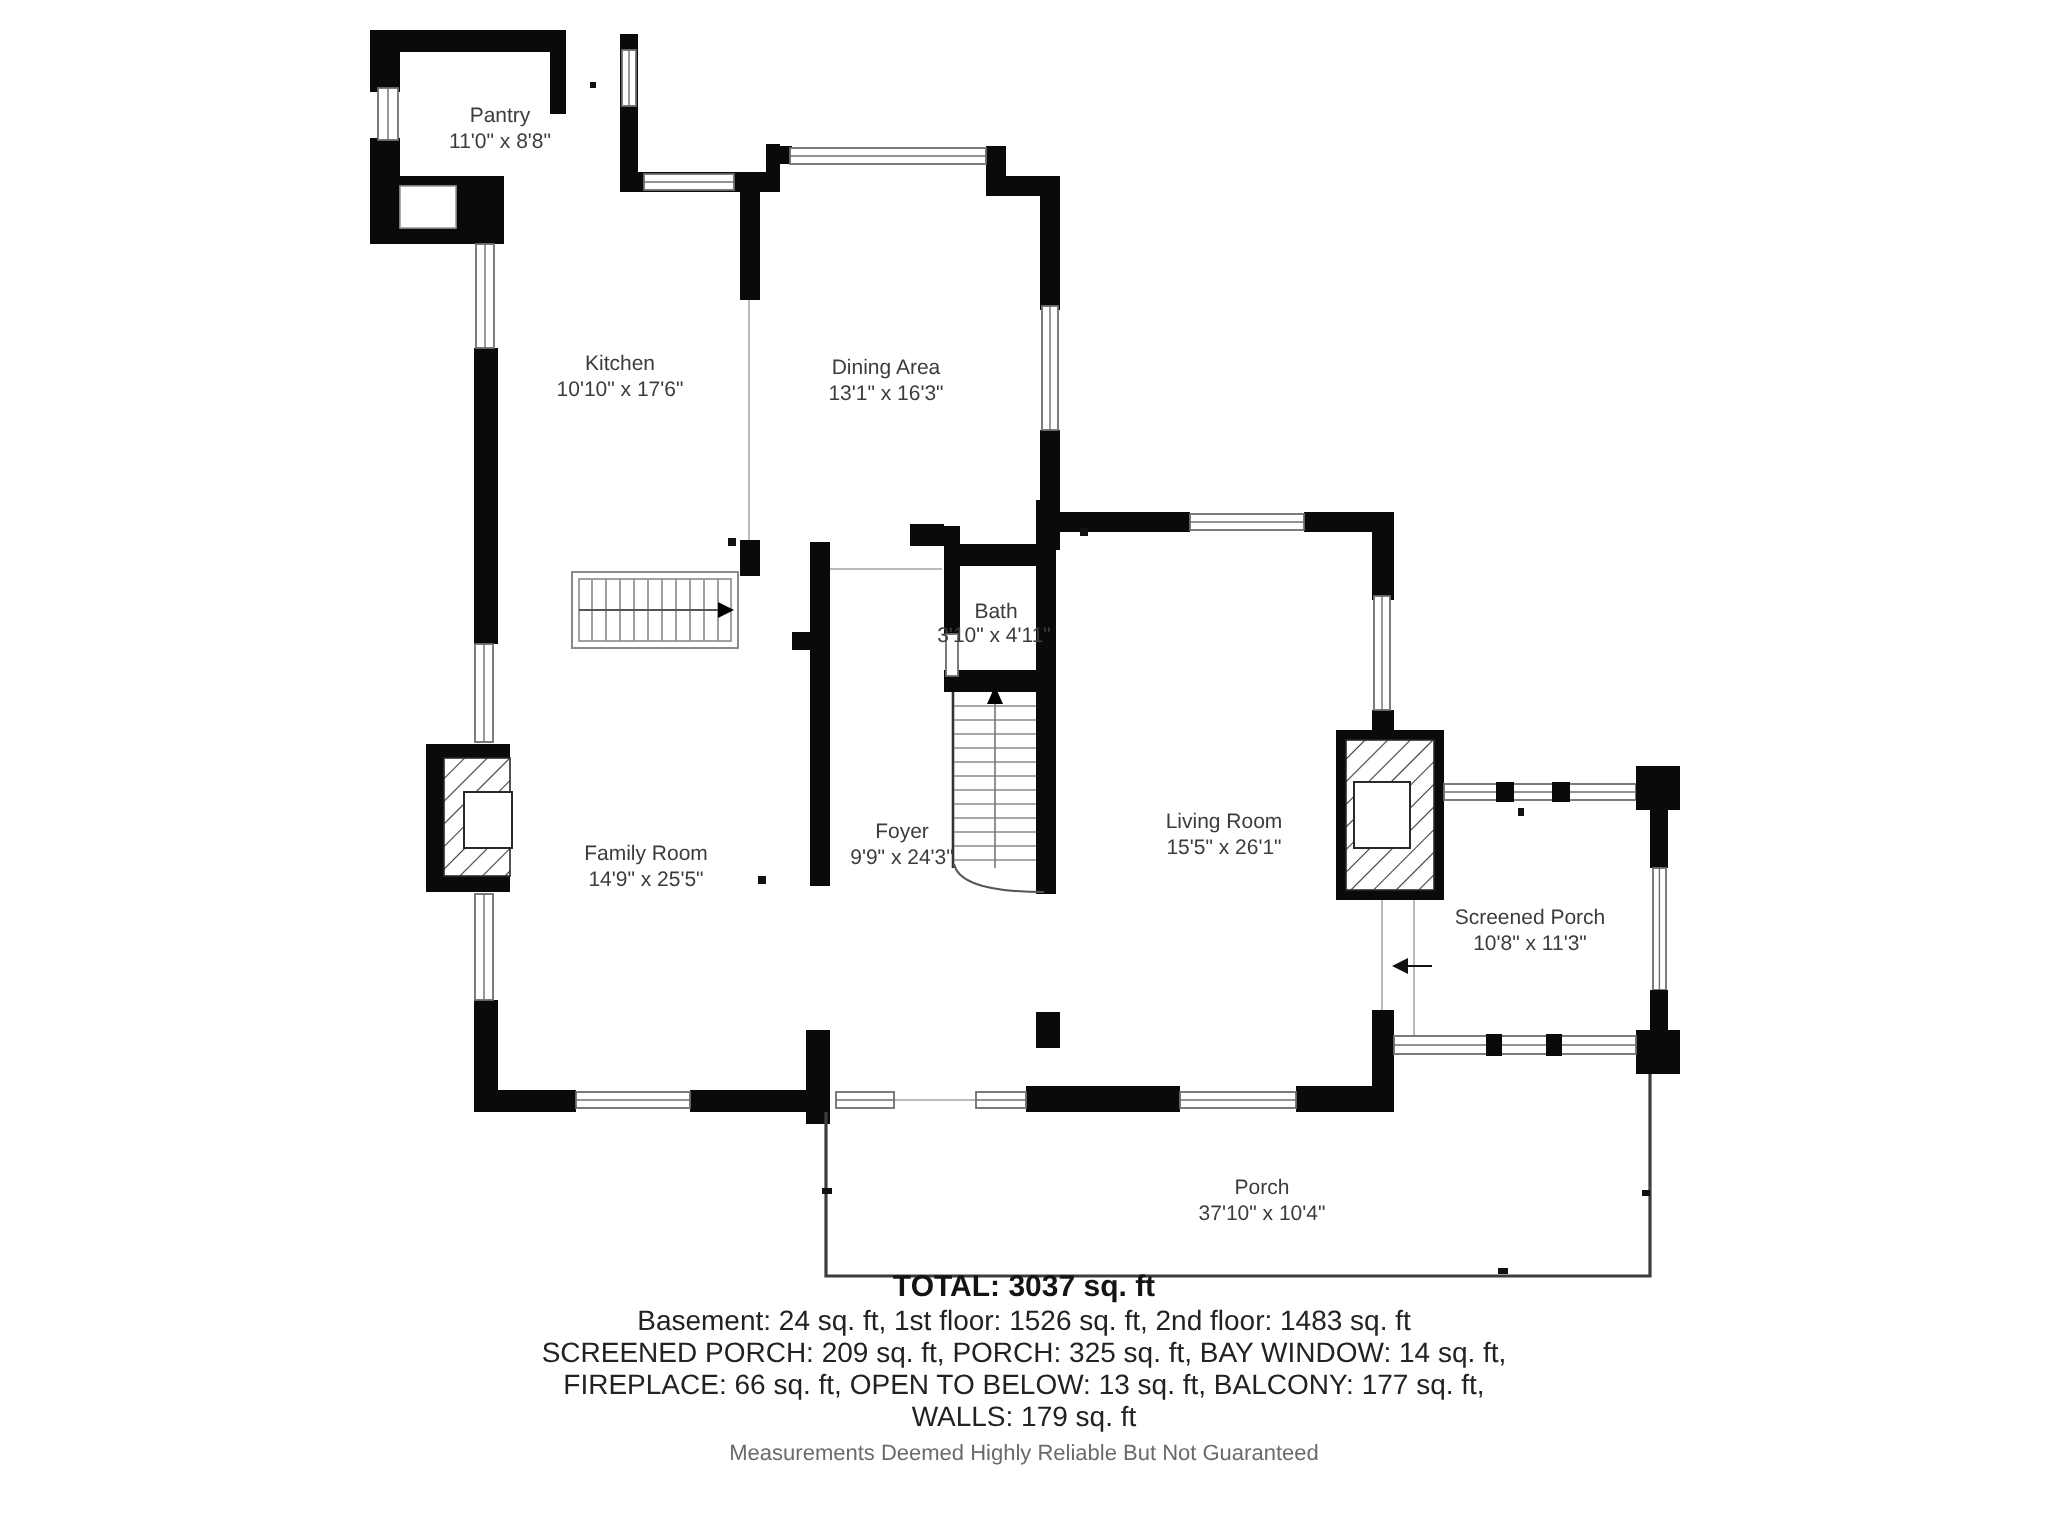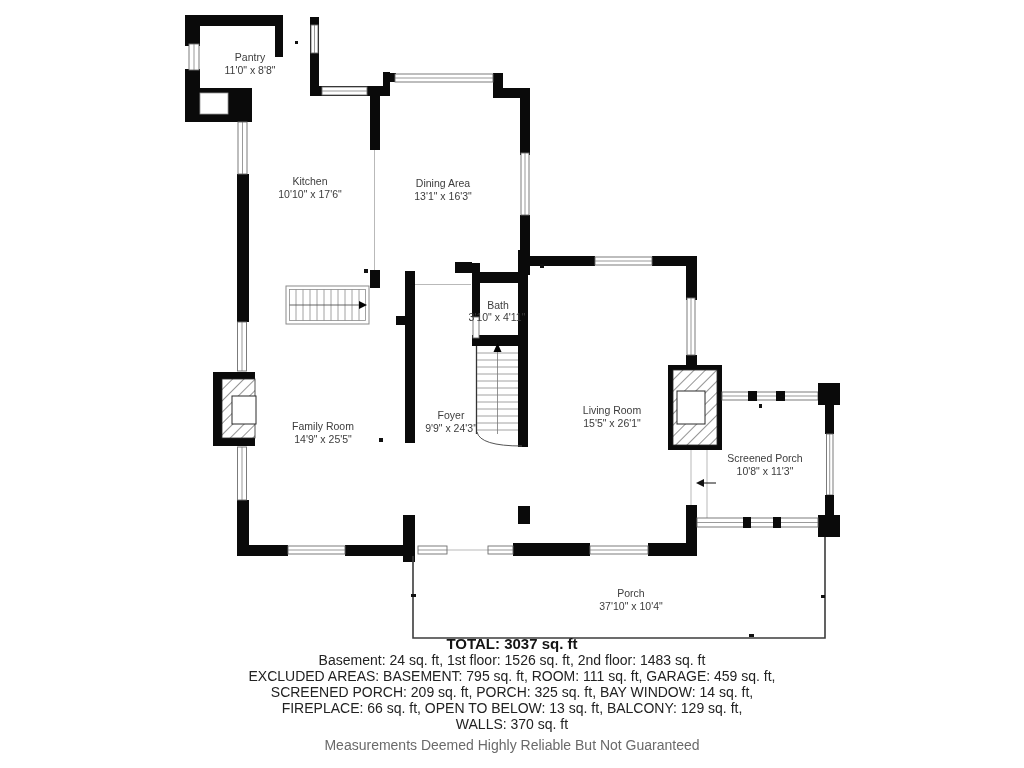--- a/index.html
+++ b/index.html
@@ -11,21 +11,21 @@
   .midline{stroke:#6e6e6e;stroke-width:0.7;}
   .openline{stroke:#b9b9b9;stroke-width:1;}
   .hatchbox{fill:url(#hatch);stroke:#2a2a2a;stroke-width:0.8;}
   .firebox{fill:#fff;stroke:#2a2a2a;stroke-width:1;}
   .stairline{stroke:#8a8a8a;stroke-width:0.8;}
   .lbl{font-size:10.5px;fill:#3c3c3c;text-anchor:middle;}
   .marker{fill:#111;}
   .summary{position:absolute;left:0;top:636px;width:1024px;text-align:center;color:#222;}
   .total{font-size:15px;font-weight:bold;color:#141414;line-height:16px;}
   .sline{font-size:14px;color:#222;line-height:16px;}
-  .disc{font-size:14px;color:#6a6a6a;margin-top:5px;}
+  .disc{font-size:11px;color:#6a6a6a;margin-top:5px;}
 </style>
 </head>
 <body>
 
 <div class="stage">
 
   <svg class="plan-svg" width="1024" height="768" viewBox="0 0 1024 768">
     <defs>
       <pattern id="hatch" patternUnits="userSpaceOnUse" width="8" height="8" patternTransform="rotate(45)">
         <rect width="8" height="8" fill="#ffffff"></rect>
@@ -262,20 +262,19 @@
       <text class="lbl" x="765" y="462">Screened Porch</text>
       <text class="lbl" x="765" y="475">10'8" x 11'3"</text>
       <text class="lbl" x="631" y="597">Porch</text>
       <text class="lbl" x="631" y="610">37'10" x 10'4"</text>
     </g>
   </svg>
 
   <div class="summary">
     <div class="total">TOTAL: 3037 sq. ft</div>
     <div class="sline">Basement: 24 sq. ft, 1st floor: 1526 sq. ft, 2nd floor: 1483 sq. ft</div>
-    <div class="sline">EXCLUDED AREAS: BASEMENT: 795 sq. ft, ROOM: 111 sq. ft, GARAGE: 459 sq. ft,</div>
     <div class="sline">SCREENED PORCH: 209 sq. ft, PORCH: 325 sq. ft, BAY WINDOW: 14 sq. ft,</div>
-    <div class="sline">FIREPLACE: 66 sq. ft, OPEN TO BELOW: 13 sq. ft, BALCONY: 129 sq. ft,</div>
-    <div class="sline">WALLS: 370 sq. ft</div>
+    <div class="sline">FIREPLACE: 66 sq. ft, OPEN TO BELOW: 13 sq. ft, BALCONY: 177 sq. ft,</div>
+    <div class="sline">WALLS: 179 sq. ft</div>
     <div class="disc">Measurements Deemed Highly Reliable But Not Guaranteed</div>
   </div>
 
 </div>
 
 </body></html>

